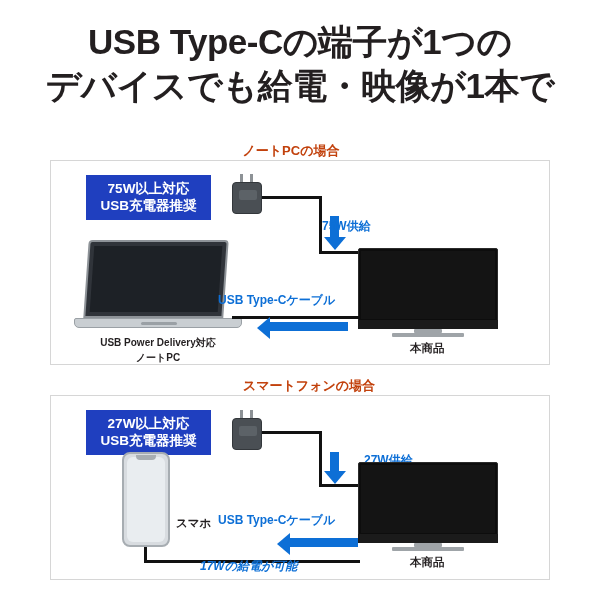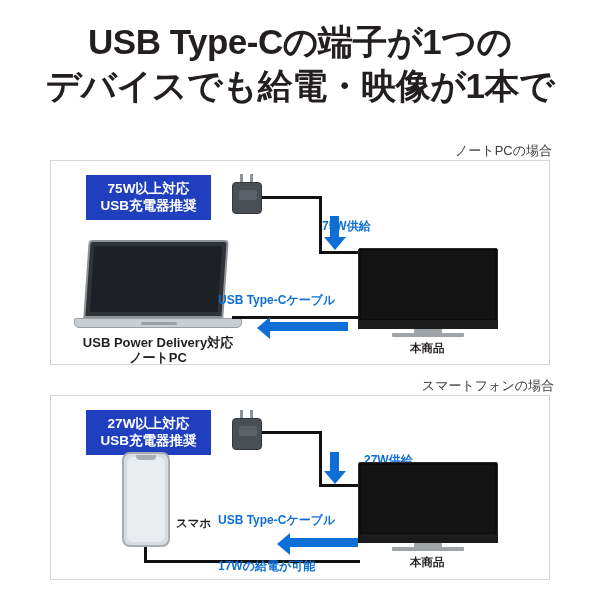--- a/index.html
+++ b/index.html
@@ -3,21 +3,21 @@
 <meta charset="utf-8">
 <style>
   html,body{margin:0;padding:0;}
   body{
     width:600px;height:600px;
     background:#ffffff;
     font-family:"Liberation Sans","DejaVu Sans",sans-serif;
     overflow:hidden;
     position:relative;
   }
-  .page{position:relative;width:552px;height:600px;}
+  .page{position:relative;width:552px;height:600px;padding-left:30px;}
 
   
   .headline{
     position:absolute;left:0;top:20px;width:600px;
     text-align:center;
     color:#231f20;
     font-weight:bold;
     font-size:35px;
     line-height:44px;
     letter-spacing:-0.5px;
@@ -29,28 +29,28 @@
     position:absolute;
     border:1px solid #d6d6d6;
     background:#ffffff;
     box-sizing:border-box;
   }
   #panel-laptop{left:50px;top:160px;width:500px;height:205px;}
   #panel-phone{left:50px;top:395px;width:500px;height:185px;}
 
   .panel-caption{
     position:absolute;
-    text-align:right;
+    text-align:center;
     font-size:13px;
-    font-weight:normal;
-    color:#404040;
+    font-weight:bold;
+    color:#c2410c;
     width:100%;
   }
   #caption-laptop{left:0;top:142px;}
-  #caption-phone{left:2px;top:377px;}
+  #caption-phone{left:18px;top:377px;}
 
   
   .callout{
     position:absolute;
     background:#1f3fbf;
     color:#ffffff;
     font-weight:bold;
     font-size:13.5px;
     line-height:17px;
     text-align:center;
@@ -116,21 +116,21 @@
   .laptop .base{
     position:absolute;left:0;top:78px;width:168px;height:10px;
     background:#c9ced2;border:1px solid #9aa0a5;border-radius:2px 2px 5px 5px;
     box-sizing:border-box;
   }
   .laptop .base:after{
     content:"";position:absolute;left:66px;top:3px;width:36px;height:3px;
     background:#9aa0a5;border-radius:2px;
   }
   .laptop-label{
-    position:absolute;text-align:center;font-size:13px;font-weight:bold;
+    position:absolute;text-align:center;font-size:10px;font-weight:bold;
     color:#231f20;line-height:15px;
   }
 
   
   .phone{position:absolute;}
   .phone .frame{
     position:absolute;left:0;top:0;width:48px;height:95px;
     background:#d8dce0;border:2px solid #a7adb2;border-radius:8px;
     box-sizing:border-box;
   }
@@ -263,15 +263,15 @@
   </div>
   <div class="phone-label" style="left:176px;top:516px;">スマホ</div>
 
   <div class="cable" style="left:144px;top:547px;width:3px;height:16px;"></div>
   <div class="cable" style="left:144px;top:560px;width:216px;height:3px;"></div>
 
   <div class="blue-text" style="left:218px;top:512px;">USB Type-Cケーブル</div>
 
   <div class="arrow-shaft-h" style="left:290px;top:538px;width:68px;"></div>
   <div class="arrow-head-left" style="left:277px;top:533px;"></div>
-  <div class="blue-text" style="left:218px;top:558px;">17Wの給電が可能</div>
+  <div class="blue-text" style="left:200px;top:558px;font-style:italic;">17Wの給電が可能</div>
 
 </div>
 
 </body></html>

